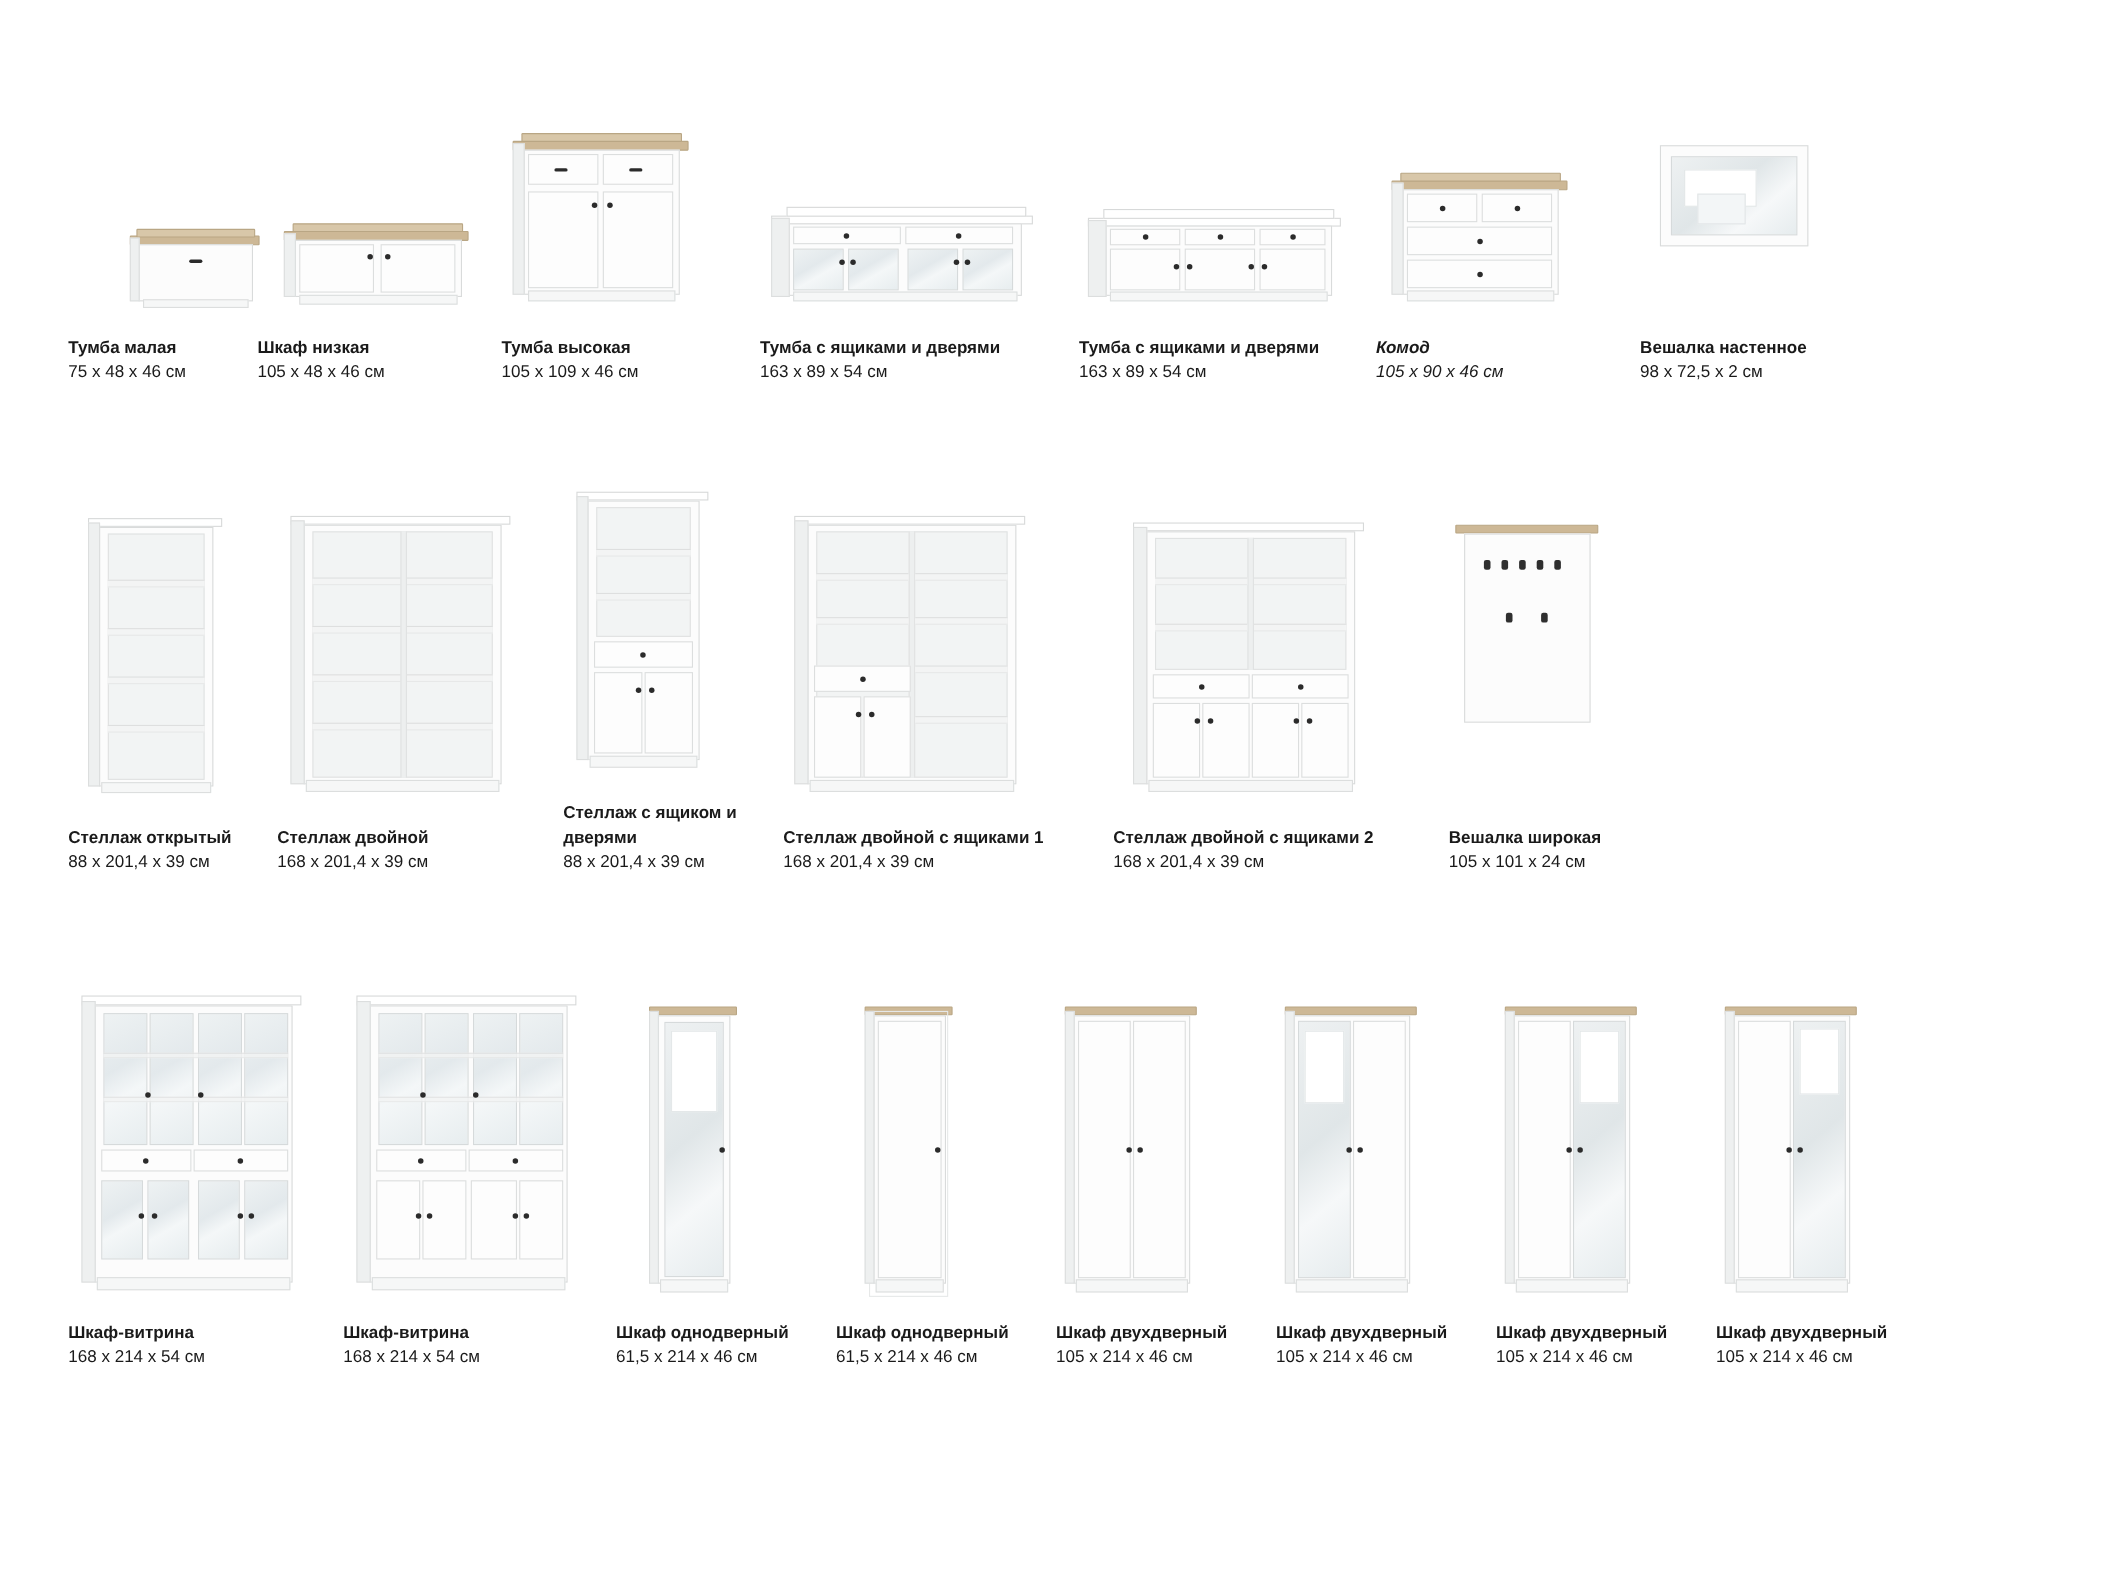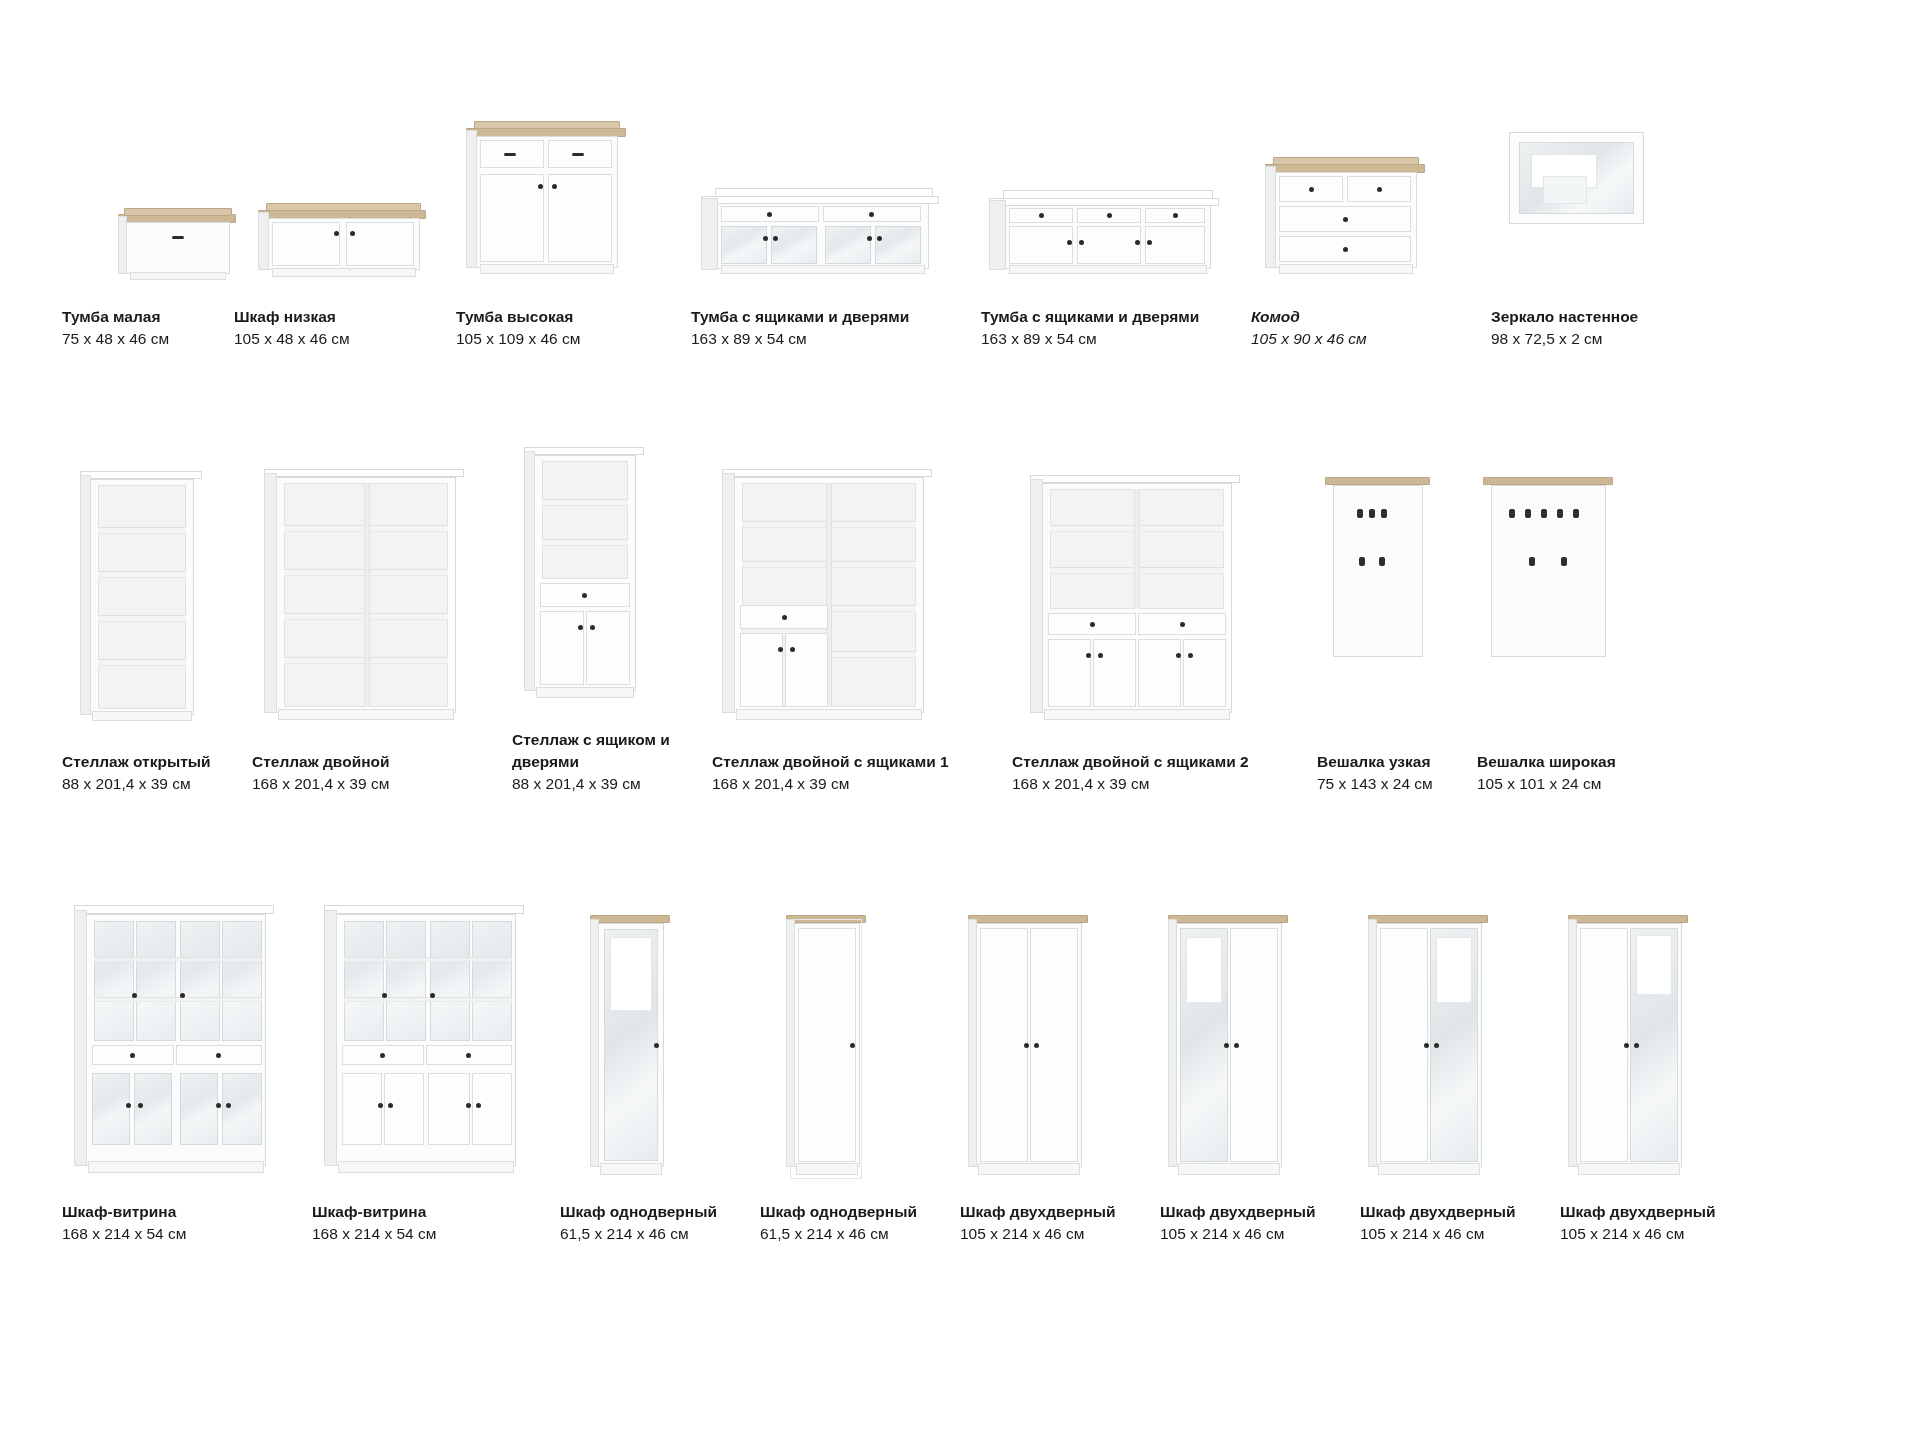--- a/index.html
+++ b/index.html
@@ -204,21 +204,21 @@
       <div class="cell" style="width:240px;">
         <div class="art" style="height:200px;">
           <div class="fur" style="width:135px;height:100px;position:absolute;bottom:60px;left:18px;">
             <div class="body" style="left:0;top:0;width:135px;height:92px;"></div>
             <div class="mirror" style="left:10px;top:10px;width:115px;height:72px;"></div>
             <div style="position:absolute;left:22px;top:22px;width:66px;height:34px;background:#ffffff;border:1px solid #e2e6e7;box-sizing:border-box;"></div>
             <div style="position:absolute;left:34px;top:44px;width:44px;height:28px;background:#f3f6f7;border:1px solid #e2e6e7;box-sizing:border-box;"></div>
           </div>
         </div>
         <div class="caption">
-          <span class="nm">Зеркало настенное</span>
+          <span class="nm">Вешалка настенное</span>
           <span class="dim">98 x 72,5 x 2 см</span>
         </div>
       </div>
 
     </div>
   </div>
 
   <div class="row row2">
     <div class="cells" style="align-items:flex-end;height:290px;">
 
@@ -342,37 +342,20 @@
             <div class="plinth" style="left:14px;top:240px;width:186px;height:11px;"></div>
             <div class="side" style="left:0px;top:10px;width:13px;height:234px;"></div>
           </div>
         </div>
         <div class="caption">
           <span class="nm">Стеллаж двойной с ящиками 2</span>
           <span class="dim">168 x 201,4 x 39 см</span>
         </div>
       </div>
 
-      <div class="cell" style="width:160px;">
-        <div class="art" style="height:290px;">
-          <div class="fur" style="width:105px;height:190px;position:absolute;bottom:70px;left:8px;">
-            <div class="topwood" style="left:0;top:0;width:105px;height:8px;"></div>
-            <div class="body" style="left:8px;top:8px;width:90px;height:172px;"></div>
-            <div class="hook" style="left:32px;top:32px;"></div>
-            <div class="hook" style="left:44px;top:32px;"></div>
-            <div class="hook" style="left:56px;top:32px;"></div>
-            <div class="hook" style="left:34px;top:80px;"></div>
-            <div class="hook" style="left:54px;top:80px;"></div>
-          </div>
-        </div>
-        <div class="caption">
-          <span class="nm">Вешалка узкая</span>
-          <span class="dim">75 x 143 x 24 см</span>
-        </div>
-      </div>
 
       <div class="cell" style="width:185px;">
         <div class="art" style="height:290px;">
           <div class="fur" style="width:130px;height:190px;position:absolute;bottom:70px;left:6px;">
             <div class="topwood" style="left:0;top:0;width:130px;height:8px;"></div>
             <div class="body" style="left:8px;top:8px;width:115px;height:172px;"></div>
             <div class="hook" style="left:26px;top:32px;"></div>
             <div class="hook" style="left:42px;top:32px;"></div>
             <div class="hook" style="left:58px;top:32px;"></div>
             <div class="hook" style="left:74px;top:32px;"></div>

